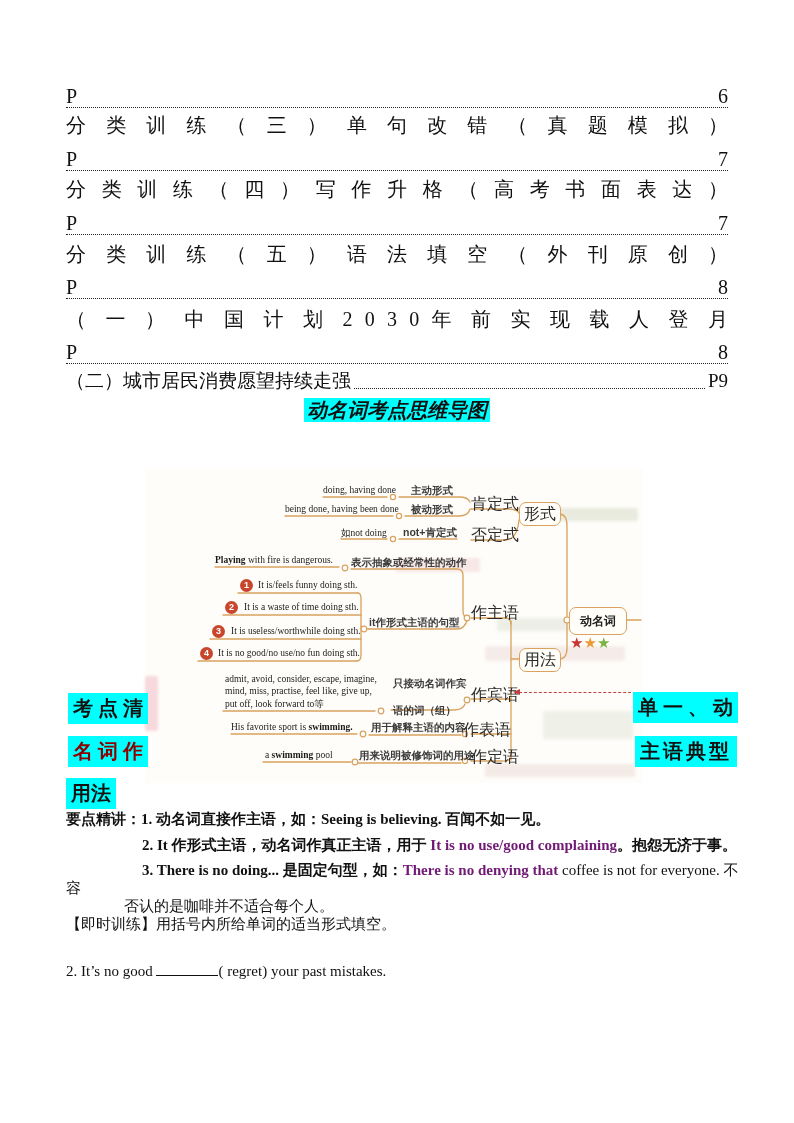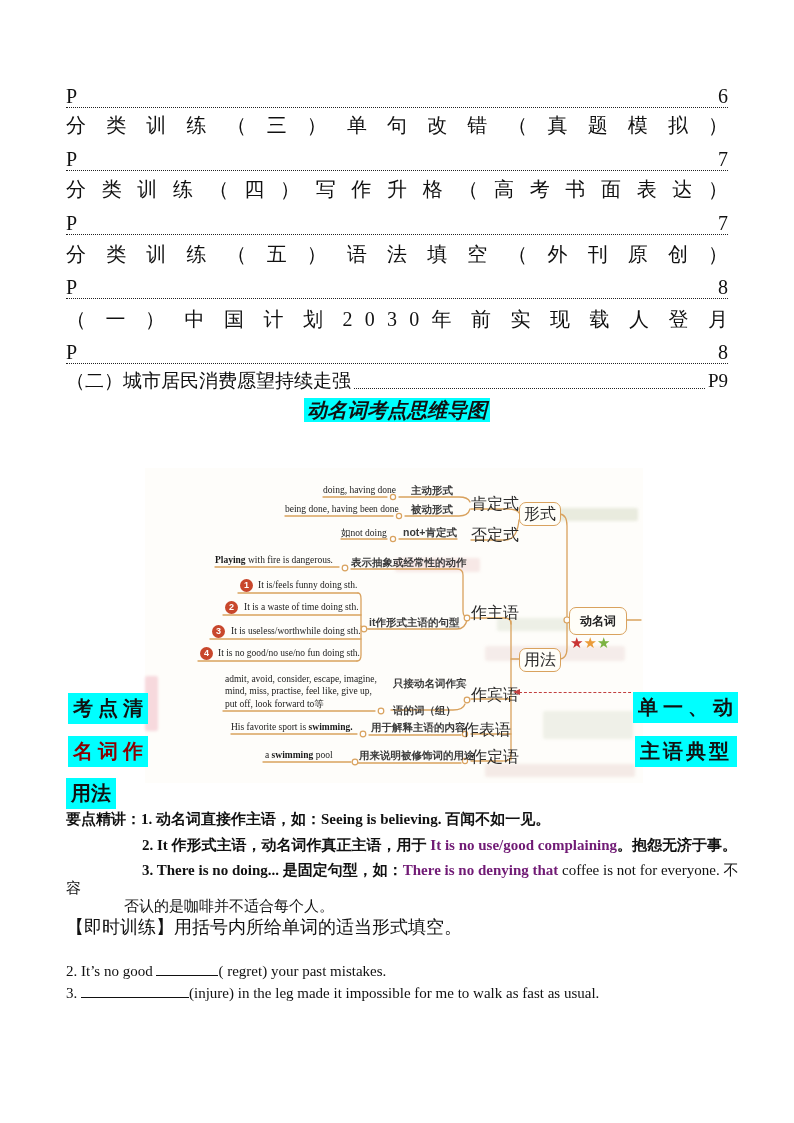--- a/index.html
+++ b/index.html
@@ -216,21 +216,18 @@
   </div>
   <div class="bodyline" style="left:142px;top:836px">
     <span class="b">2. It 作形式主语，动名词作真正主语，用于 </span><span class="red">It is no use/good complaining</span><span class="b">。抱怨无济于事。</span>
   </div>
   <div class="bodyline" style="left:142px;top:861px">
     <span class="b">3. There is no doing... 是固定句型，如：</span><span class="red">There is no denying that</span><span> coffee is not for everyone.  不</span>
   </div>
   <div class="bodyline" style="left:66px;top:879px">容</div>
   <div class="bodyline" style="left:124px;top:897px">否认的是咖啡并不适合每个人。</div>
 
-  <div class="bodyline sans" style="left:66px;top:915px;font-size:18px">【即时训练】用括号内所给单词的适当形式填空。</div>
+  <div class="bodyline sans" style="left:66px;top:915px;font-size:15px">【即时训练】用括号内所给单词的适当形式填空。</div>
   <div class="bodyline" style="left:66px;top:962px">
     <span>2. It’s no good </span><span class="bl bl2"></span><span>( regret) your past mistakes.</span>
   </div>
-  <div class="bodyline" style="left:66px;top:984px">
-    <span>3. </span><span class="bl bl3"></span><span>(injure) in the leg made it impossible for me to walk as fast as usual.</span>
-  </div>
 
 </div>
 
 </body></html>

